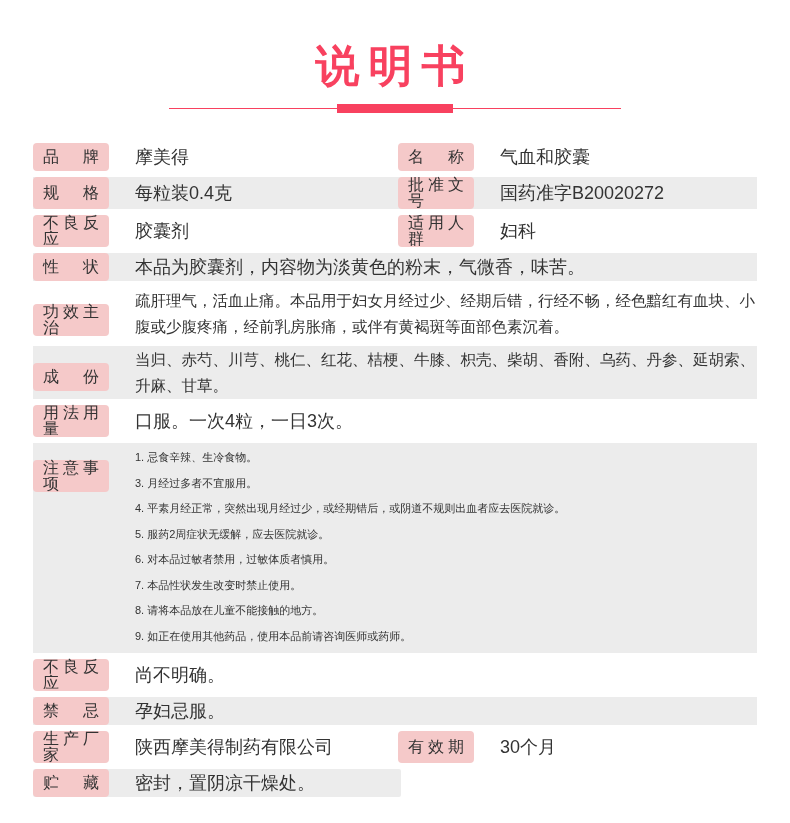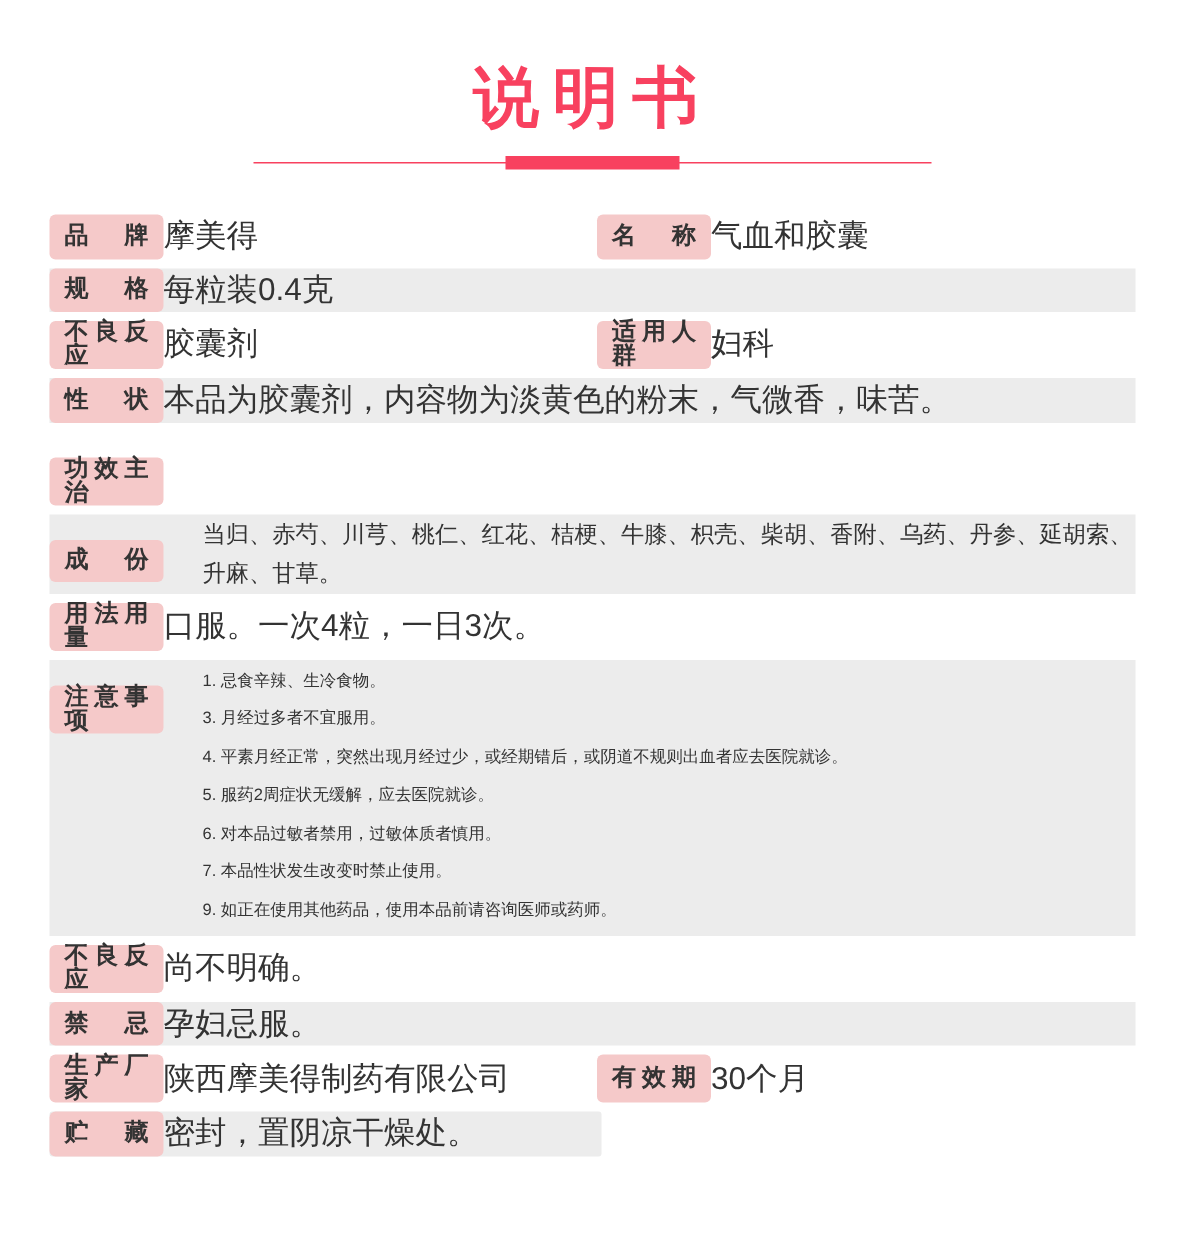--- a/index.html
+++ b/index.html
@@ -64,35 +64,35 @@
   .col-right { flex: 1; }
   .label-box {
     flex: 0 0 76px;
     width: 76px;
     min-height: 28px;
     background: var(--label-bg);
     border-radius: 4px;
     padding: 0 10px;
     display: flex;
     align-items: center;
-    font-weight: bold;
   }
   .label-box > span {
     display: inline-block;
     width: 100%;
     font-size: 16px;
     color: var(--text);
     text-align: justify;
     text-align-last: justify;
     line-height: 1;
   }
   .row-multi .label-box { align-self: flex-start; margin-top: 17px; }
   .value {
     flex: 1;
-    font-size: 21px;
+    padding-left: 26px;
+    font-size: 18px;
     display: flex;
     align-items: center;
     line-height: 1.4;
   }
   .value-para {
     flex: 1;
     display: block;
     padding-left: 26px;
     padding-top: 1px;
     font-size: 15.5px;
@@ -146,20 +146,26 @@
       </div>
     </div>
 
     <div class="row alt">
       <div class="col col-left">
         <div class="label-box">
           <span>规格</span>
         </div>
         <div class="value">每粒装0.4克</div>
       </div>
+      <div class="col col-right">
+        <div class="label-box">
+          <span>批准文号</span>
+        </div>
+        <div class="value">国药准字B20020272</div>
+      </div>
     </div>
 
     <div class="row">
       <div class="col col-left">
         <div class="label-box">
           <span>不良反应</span>
         </div>
         <div class="value">胶囊剂</div>
       </div>
       <div class="col col-right">
@@ -174,20 +180,21 @@
       <div class="label-box">
         <span>性状</span>
       </div>
       <div class="value">本品为胶囊剂，内容物为淡黄色的粉末，气微香，味苦。</div>
     </div>
 
     <div class="row row-multi">
       <div class="label-box">
         <span>功效主治</span>
       </div>
+      <div class="value-para">疏肝理气，活血止痛。本品用于妇女月经过少、经期后错，行经不畅，经色黯红有血块、小腹或少腹疼痛，经前乳房胀痛，或伴有黄褐斑等面部色素沉着。</div>
     </div>
 
     <div class="row alt row-multi">
       <div class="label-box">
         <span>成份</span>
       </div>
       <div class="value-para">当归、赤芍、川芎、桃仁、红花、桔梗、牛膝、枳壳、柴胡、香附、乌药、丹参、延胡索、升麻、甘草。</div>
     </div>
 
     <div class="row">
@@ -201,20 +208,21 @@
       <div class="label-box">
         <span>注意事项</span>
       </div>
       <div class="precaution-list">
         <div class="precaution-item">1. 忌食辛辣、生冷食物。</div>
         <div class="precaution-item">3. 月经过多者不宜服用。</div>
         <div class="precaution-item">4. 平素月经正常，突然出现月经过少，或经期错后，或阴道不规则出血者应去医院就诊。</div>
         <div class="precaution-item">5. 服药2周症状无缓解，应去医院就诊。</div>
         <div class="precaution-item">6. 对本品过敏者禁用，过敏体质者慎用。</div>
         <div class="precaution-item">7. 本品性状发生改变时禁止使用。</div>
+        <div class="precaution-item">8. 请将本品放在儿童不能接触的地方。</div>
         <div class="precaution-item">9. 如正在使用其他药品，使用本品前请咨询医师或药师。</div>
       </div>
     </div>
 
     <div class="row">
       <div class="label-box">
         <span>不良反应</span>
       </div>
       <div class="value">尚不明确。</div>
     </div>

